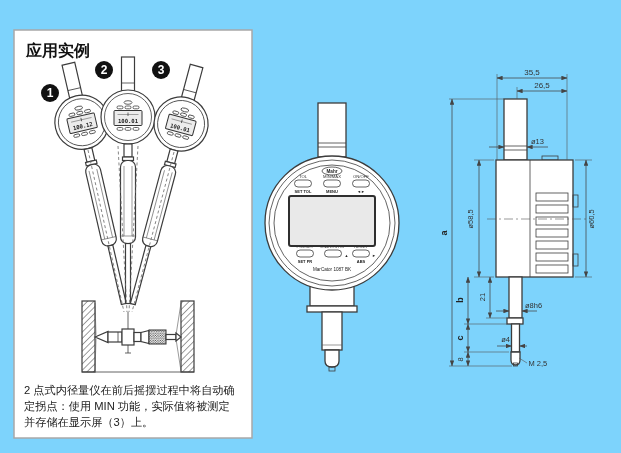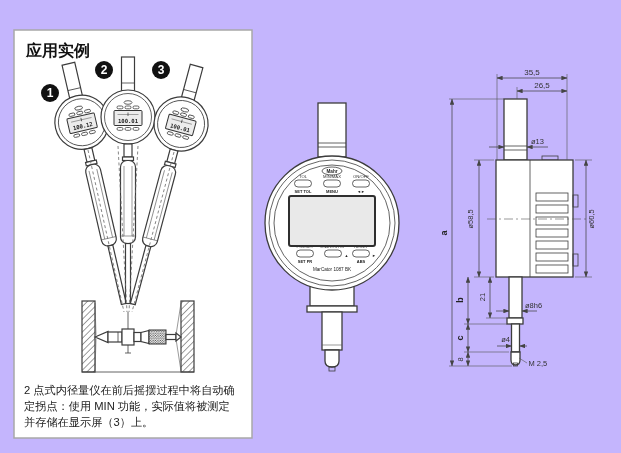--- a/index.html
+++ b/index.html
@@ -1,16 +1,16 @@
 <!DOCTYPE html>
 <html><head>
 <meta charset="utf-8">
 <style>
   html,body{margin:0;padding:0;background:#fff;}
-  .canvas{position:relative;width:621px;height:453px;background:#c4b5fd;font-family:"Liberation Sans",sans-serif;overflow:hidden;}
+  .canvas{position:relative;width:621px;height:453px;background:#7dd3fc;font-family:"Liberation Sans",sans-serif;overflow:hidden;}
   svg text{font-family:"Liberation Sans",sans-serif;}
   .t-title{font-size:16px;font-weight:bold;fill:#111;}
   .t-cap{font-size:11.2px;fill:#222;}
   .t-badge{font-size:12px;font-weight:bold;fill:#fff;}
   .t-reading{font-size:5.6px;font-weight:bold;fill:#222;font-family:"DejaVu Sans Mono",monospace;}
   .t-lbl{font-size:4.2px;fill:#333;}
   .t-sub{font-size:4px;font-weight:bold;fill:#222;}
   .t-brand{font-size:4.6px;font-weight:bold;fill:#222;}
   .t-model{font-size:4.6px;fill:#222;}
   .t-dim{font-size:8px;fill:#333;}

